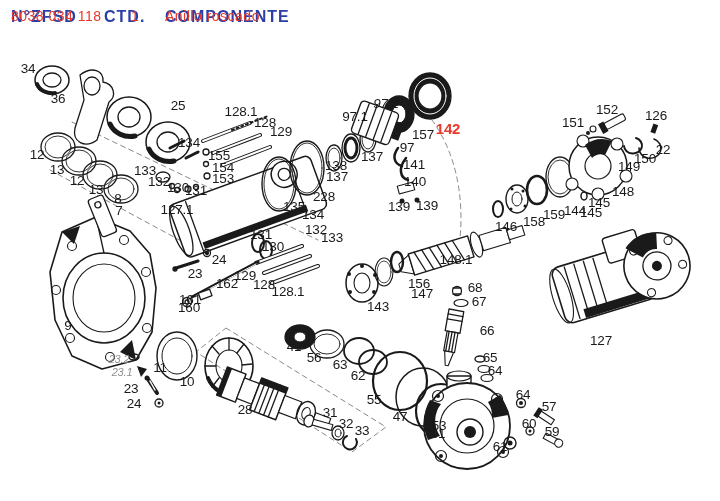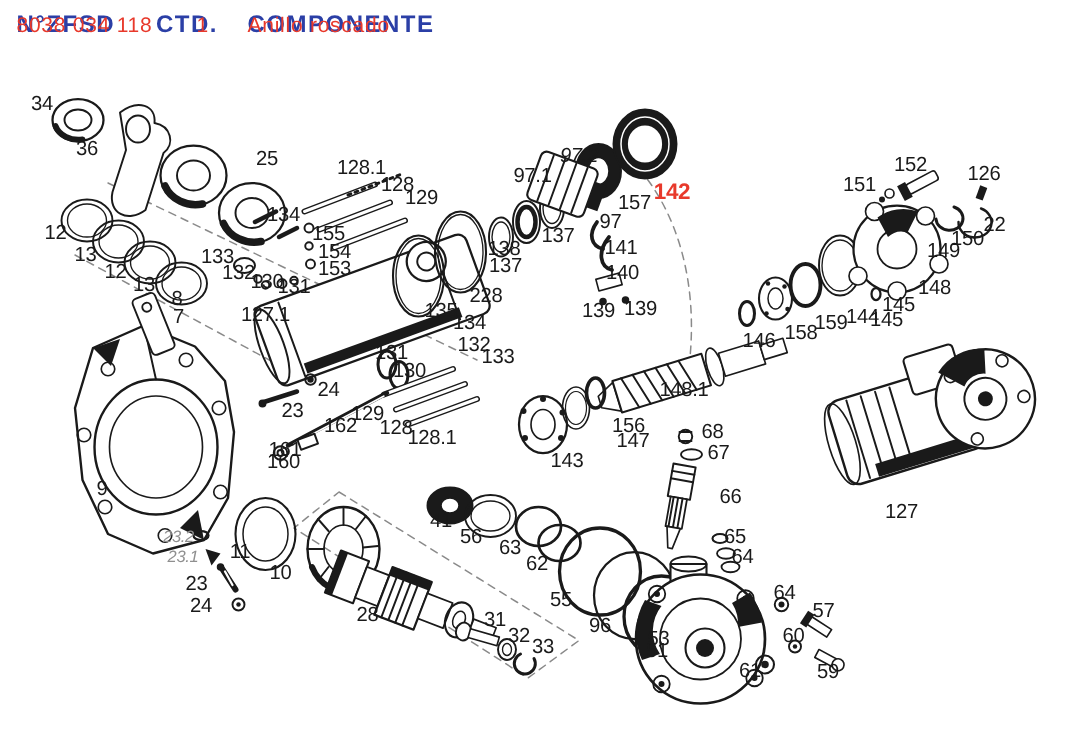--- a/index.html
+++ b/index.html
@@ -443,25 +443,25 @@
       <div class="plabel" style="left: 422px; top: 294px;">147</div>
       <div class="plabel" style="left: 378px; top: 307px;">143</div>
       <div class="plabel" style="left: 475px; top: 288px;">68</div>
       <div class="plabel" style="left: 479px; top: 302px;">67</div>
       <div class="plabel" style="left: 487px; top: 331px;">66</div>
       <div class="plabel" style="left: 490px; top: 358px;">65</div>
       <div class="plabel" style="left: 495px; top: 371px;">64</div>
       <div class="plabel" style="left: 523px; top: 395px;">64</div>
       <div class="plabel" style="left: 549px; top: 407px;">57</div>
       <div class="plabel" style="left: 529px; top: 424px;">60</div>
-      <div class="plabel" style="left: 552px; top: 432px; margin-top: 16px;">59</div>
+      <div class="plabel" style="left: 552px; top: 432px;">59</div>
       <div class="plabel" style="left: 500px; top: 447px;">61</div>
       <div class="plabel" style="left: 438px; top: 434px;">51</div>
       <div class="plabel" style="left: 415px; top: 426px; margin-left: 24px;">53</div>
-      <div class="plabel" style="left: 400px; top: 417px;">96</div>
+      <div class="plabel" style="left: 400px; top: 417px;">47</div>
       <div class="plabel" style="left: 374px; top: 400px;">55</div>
       <div class="plabel" style="left: 358px; top: 376px;">62</div>
       <div class="plabel" style="left: 340px; top: 365px;">63</div>
       <div class="plabel" style="left: 314px; top: 358px;">56</div>
       <div class="plabel" style="left: 294px; top: 347px;">41</div>
       <div class="plabel" style="left: 245px; top: 410px;">28</div>
       <div class="plabel" style="left: 330px; top: 413px;">31</div>
       <div class="plabel" style="left: 346px; top: 424px;">32</div>
       <div class="plabel" style="left: 362px; top: 431px;">33</div>
       <div class="plabel" style="left: 219px; top: 260px;">24</div>

